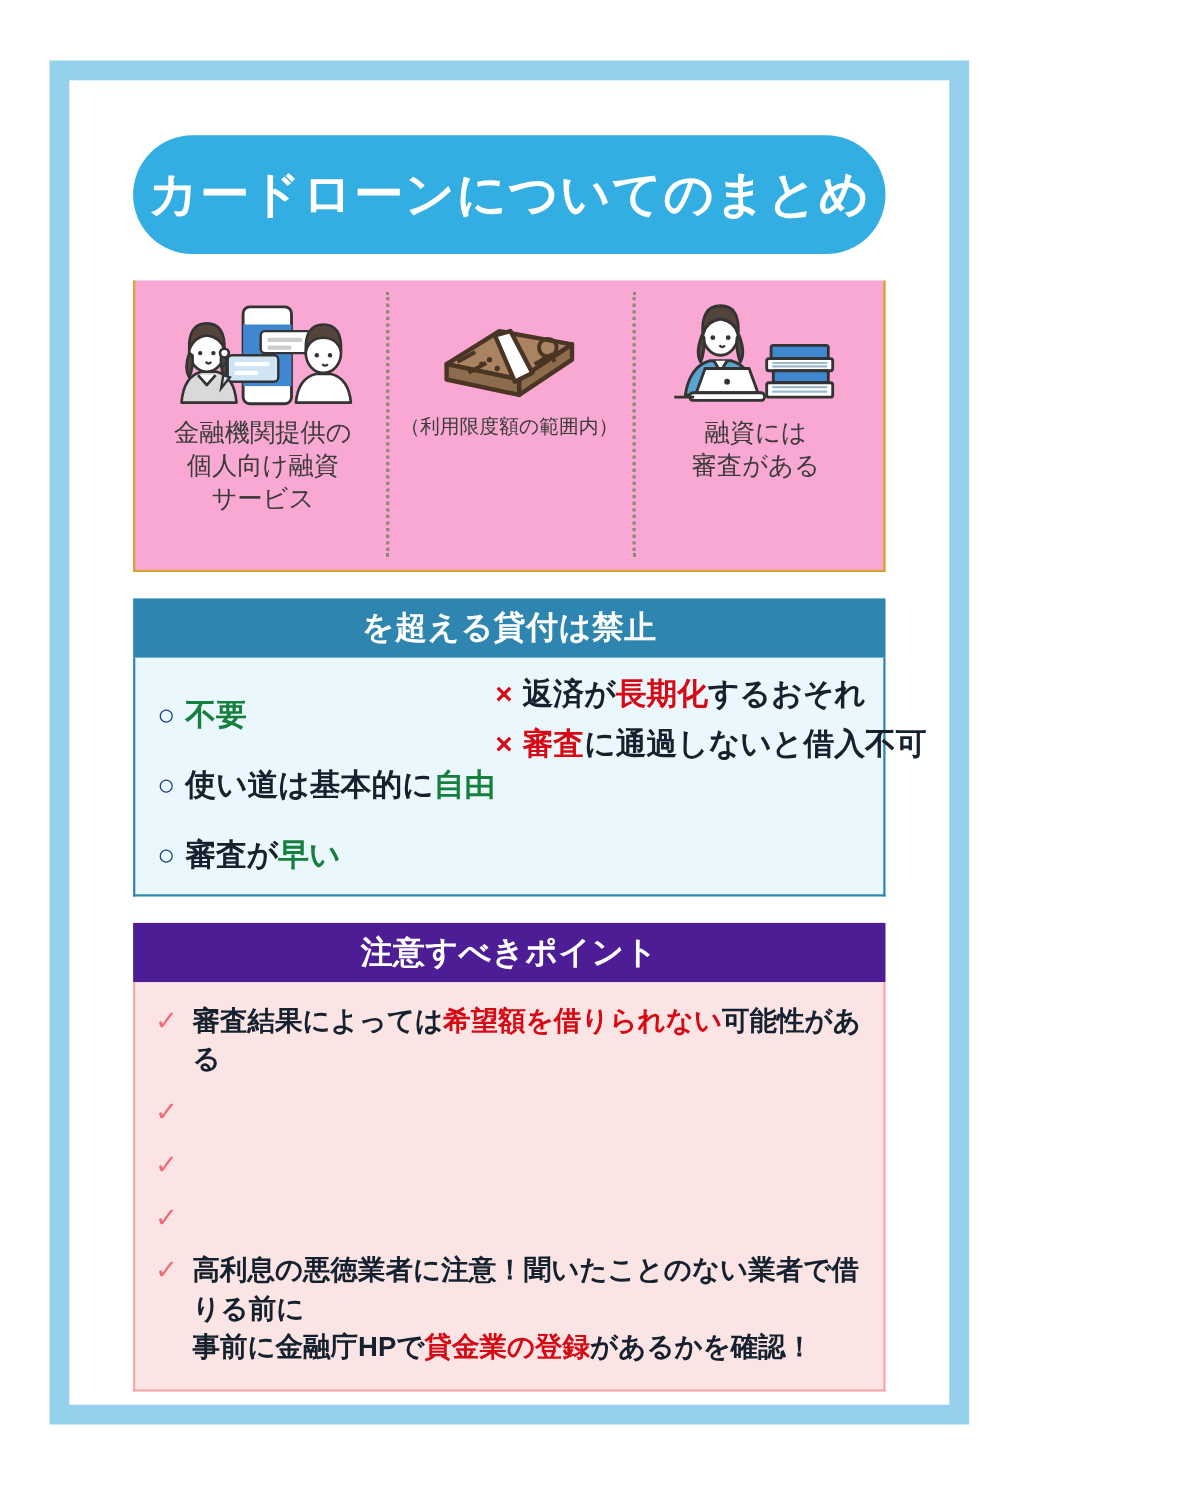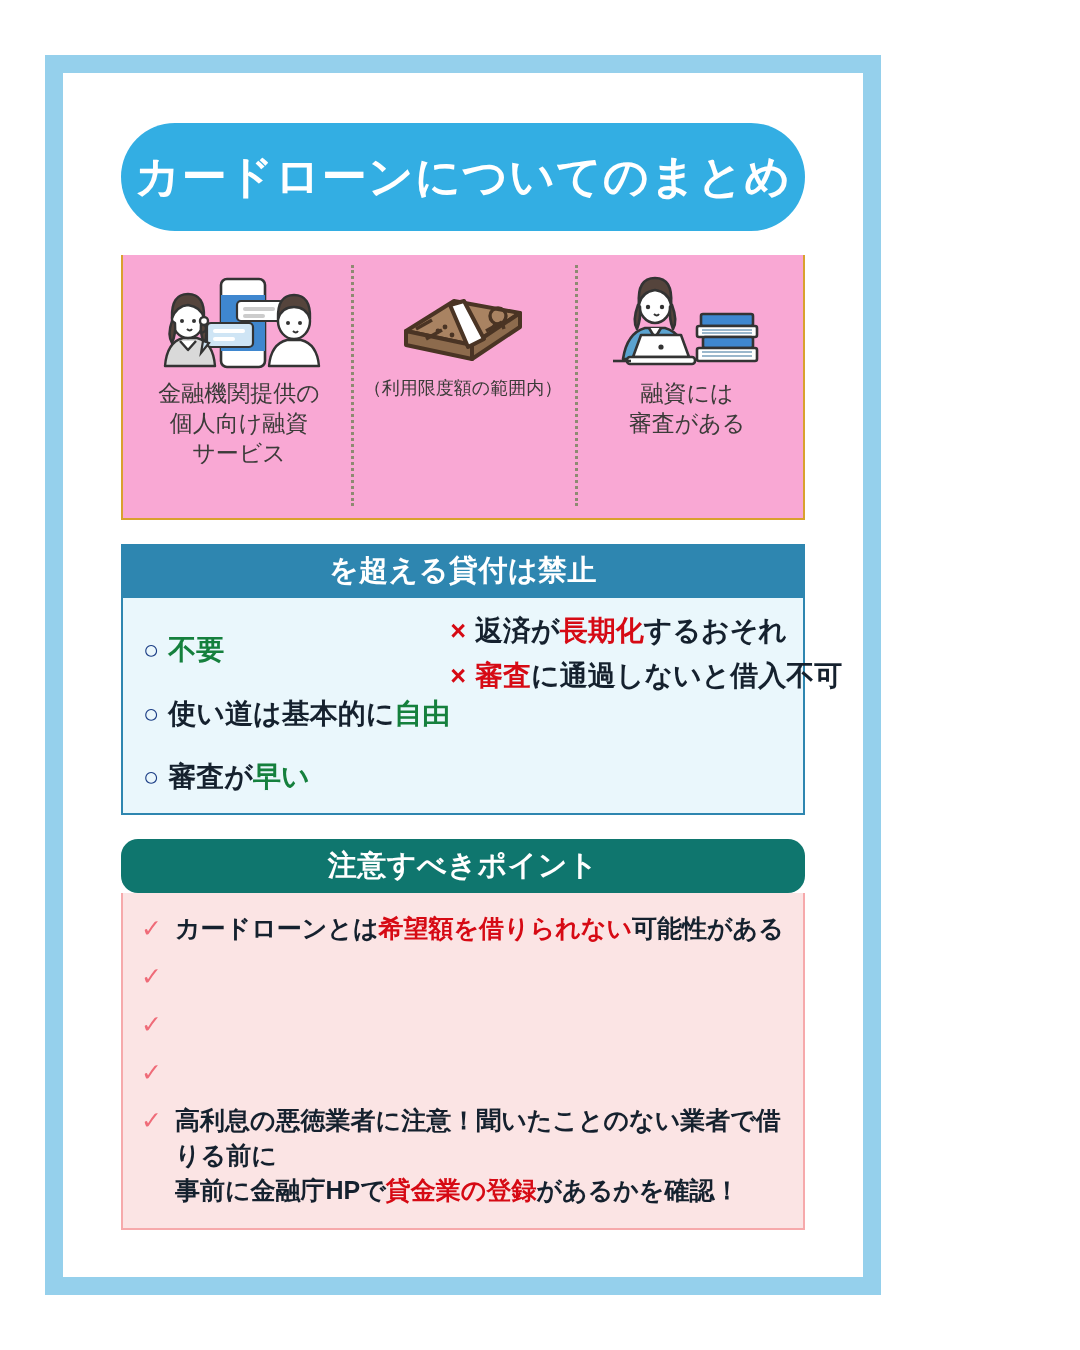--- a/index.html
+++ b/index.html
@@ -145,21 +145,21 @@
   .mark-cross {
     color: #d60a14;
     font-size: 27px;
     font-weight: bold;
     margin-right: 9px;
   }
   .hl-blue { color: #15803d; margin-top: 19px; }
   .hl-red  { color: #d60a14; }
 
   
-  #sec-caution .section-head { background: #0f766e; border-radius: 17px; }
+  #sec-caution .section-head { background: #4c1d95; }
   #sec-caution .section-body {
     background: #fbe4e4;
     border: 2px solid #f6a9ab;
     border-top: none;
     padding: 18px 14px 20px 18px;
     display: flex;
     flex-direction: column;
     gap: 13px;
   }
   .caution-row {
@@ -348,21 +348,21 @@
     </div>
 
     <div class="section" id="sec-caution">
       <div class="section-head">
         <span class="head-text">注意すべきポイント</span>
       </div>
       <div class="section-body">
 
         <div class="caution-row">
           <span class="mark-check">✓</span>
-          <span class="caution-text"><span>カードローンとは</span><span class="hl-red">希望額を借りられない</span><span>可能性がある</span></span>
+          <span class="caution-text"><span>審査結果によっては</span><span class="hl-red">希望額を借りられない</span><span>可能性がある</span></span>
         </div>
 
         <div class="caution-row">
           <span class="mark-check">✓</span>
         </div>
 
         <div class="caution-row">
           <span class="mark-check">✓</span>
         </div>
 

